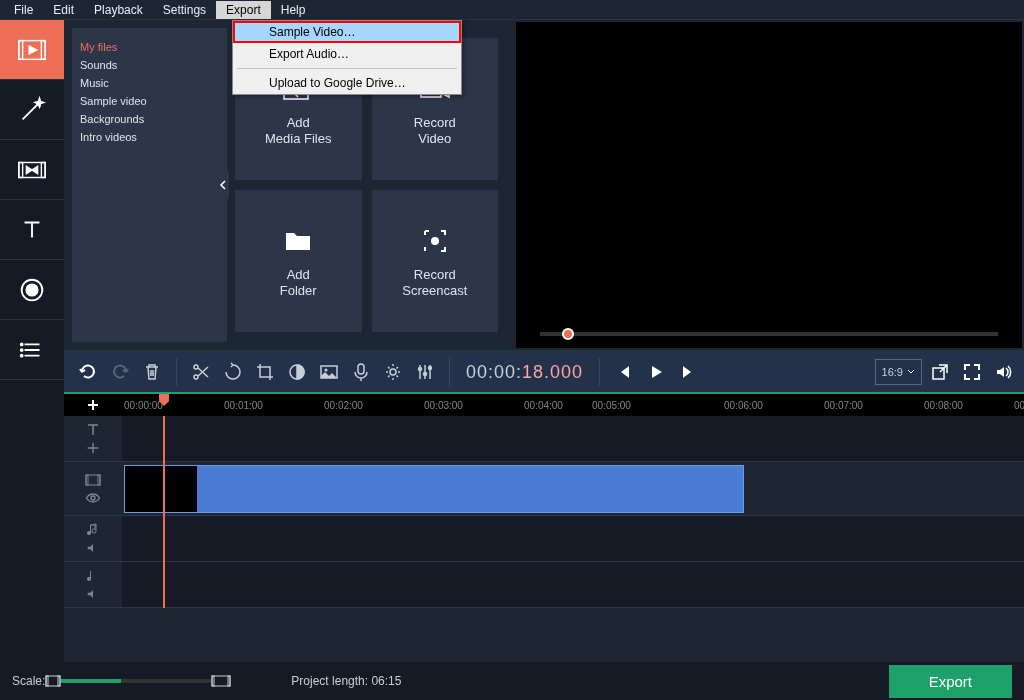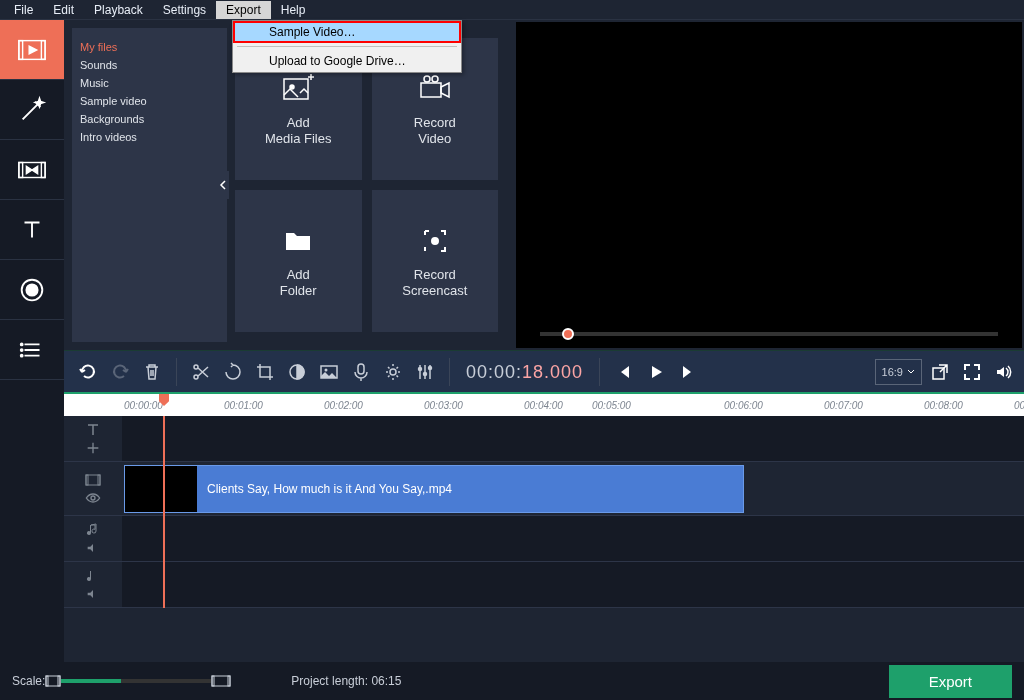--- a/index.html
+++ b/index.html
@@ -46,21 +46,21 @@
 .toolbar .sep { width: 1px; height: 28px; background: #3a4558; margin: 0 4px; }
 .toolbar button { background: none; border: none; color: #c8ced8; width: 28px; height: 28px; cursor: pointer; display: flex; align-items: center; justify-content: center; }
 .toolbar button svg { width: 20px; height: 20px; }
 .timecode { font-family: monospace; font-size: 18px; letter-spacing: 1px; padding: 0 10px; }
 .timecode .orange { color: #fca5a5; }
 .toolbar .right { margin-left: auto; display: flex; gap: 4px; align-items: center; }
 .toolbar .aspectbtn { border: 1px solid #5a6578; padding: 0 6px; height: 26px; display: flex; align-items: center; font-size: 11px; gap: 4px; }
 
 
 .timeline { flex: 1; background: #1e2533; position: relative; overflow: hidden; }
-.ruler { height: 22px; background: #ffffff; display: flex; align-items: center; position: relative; padding-left: 60px; font-style: italic; }
+.ruler { height: 22px; background: #000000; display: flex; align-items: center; position: relative; padding-left: 60px; }
 .ruler .addbtn { position: absolute; left: 0; width: 58px; height: 22px; display: flex; align-items: center; justify-content: center; cursor: pointer; }
 .ruler .tick { position: absolute; font-size: 10px; color: #7d8590; }
 .tracks { position: relative; }
 .track { height: 54px; display: flex; border-bottom: 1px solid #2d3548; position: relative; }
 .track.thin { height: 46px; }
 .track .head { width: 58px; display: flex; flex-direction: column; align-items: center; justify-content: center; gap: 2px; background: #1e2533; }
 .track .head svg { width: 16px; height: 16px; }
 .track .lane { flex: 1; background: #1e2533; position: relative; }
 .track .lane.dark { background: #151a25; }
 .clip { position: absolute; left: 2px; top: 3px; height: 48px; width: 620px; background: #4a7cd4; border: 1px solid #6a9ae8; display: flex; align-items: center; }
@@ -84,20 +84,21 @@
   <span>File</span>
   <span>Edit</span>
   <span>Playback</span>
   <span>Settings</span>
   <span class="active">Export</span>
   <span>Help</span>
 </div>
 
 <div class="dropdown">
   <div class="dditem highlight">Sample Video…</div>
+  <div class="dditem">Export Audio…</div>
   <div class="sep"></div>
   <div class="dditem">Upload to Google Drive…</div>
 </div>
 
 <div class="main">
 
   <div class="sidebar">
     <div class="tool active">
       <svg viewBox="0 0 32 32" fill="none" stroke="#fff" stroke-width="1.5">
           <rect x="2" y="6" width="28" height="20"></rect>
@@ -354,21 +355,20 @@
                 <rect x="13" y="3" width="2" height="10"></rect>
               </svg>
             <svg class="eye-icon" viewBox="0 0 12 12" fill="none" stroke="#7d8590">
                 <path d="M1 6s2-3 5-3 5 3 5 3-2 3-5 3-5-3-5-3z"></path>
                 <circle cx="6" cy="6" r="1.5"></circle>
               </svg>
           </div>
           <div class="lane">
             <div class="clip">
               <div class="thumb"></div>
-              <div class="label">Clients Say, How much is it And You Say,.mp4</div>
             </div>
           </div>
         </div>
         <div class="track thin">
           <div class="head">
             <svg viewBox="0 0 16 16" fill="#7d8590">
                 <path d="M6 3v8a2 2 0 1 1-1-1.7V3z"></path>
                 <path d="M6 3l5-1v7a2 2 0 1 1-1-1.7V3z" fill="none" stroke="#7d8590"></path>
               </svg>
             <svg class="eye-icon" viewBox="0 0 12 12" fill="#7d8590">

